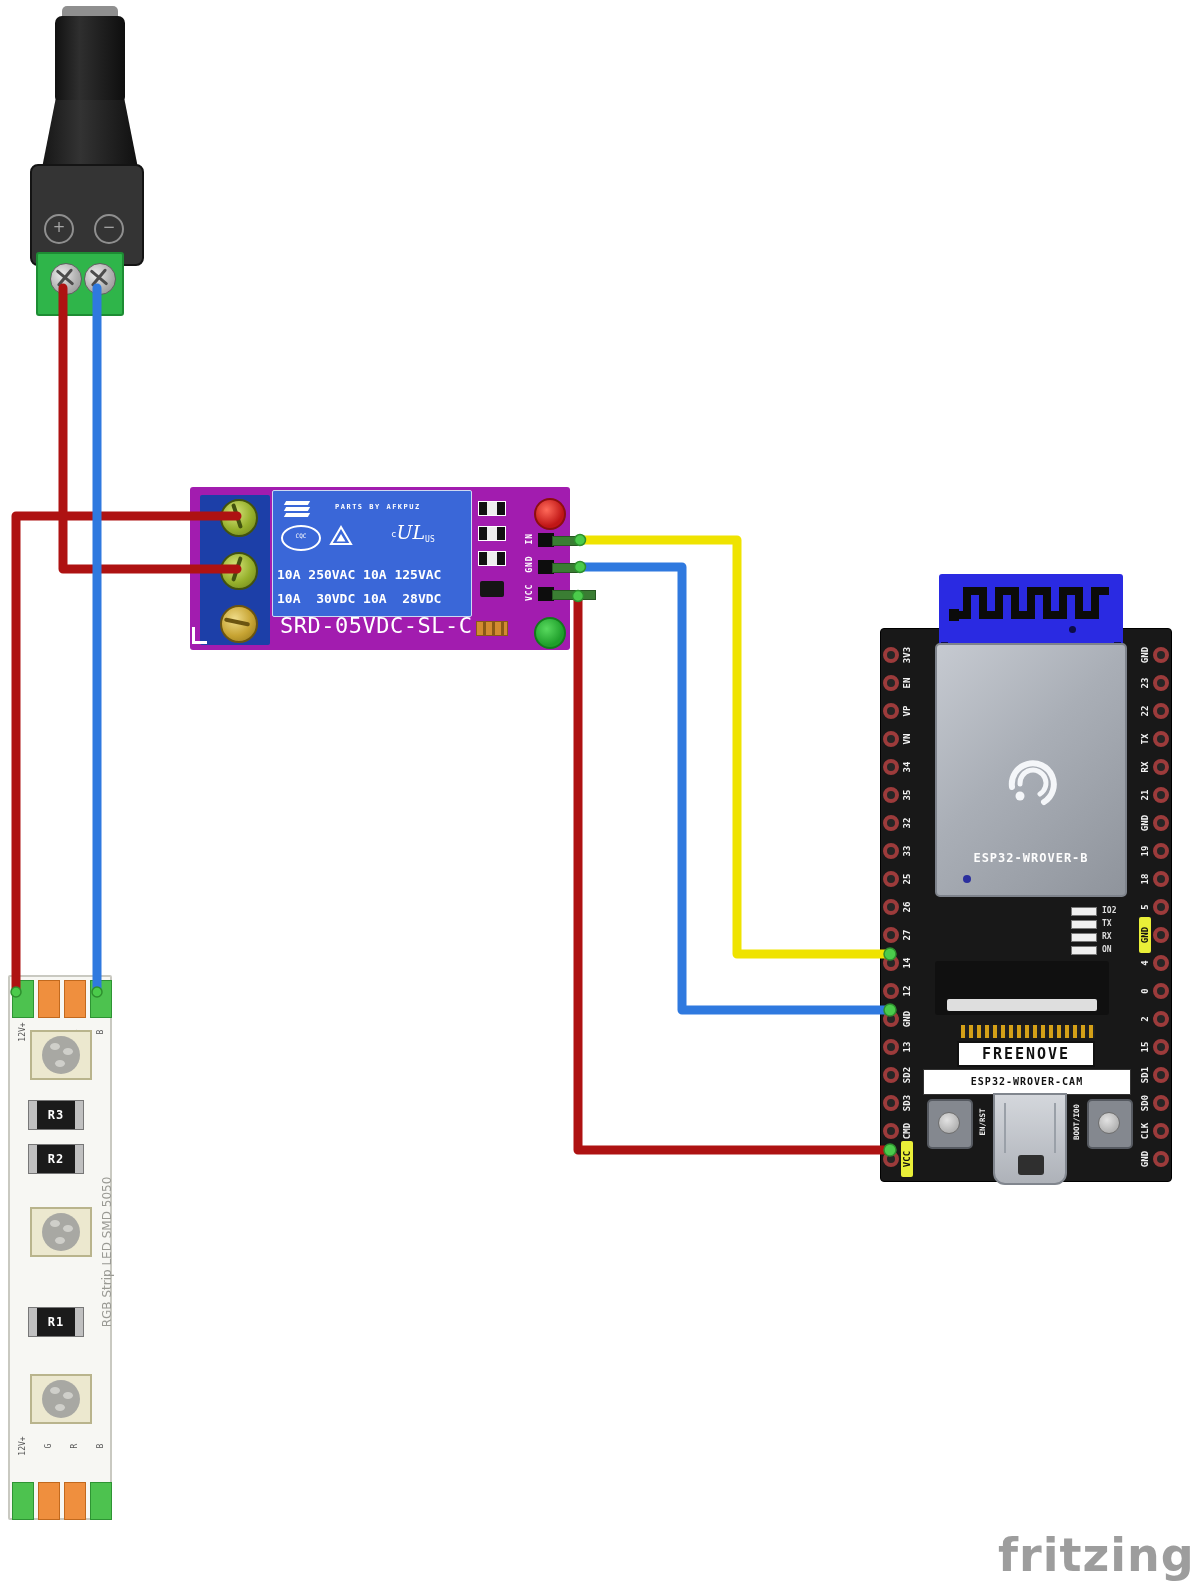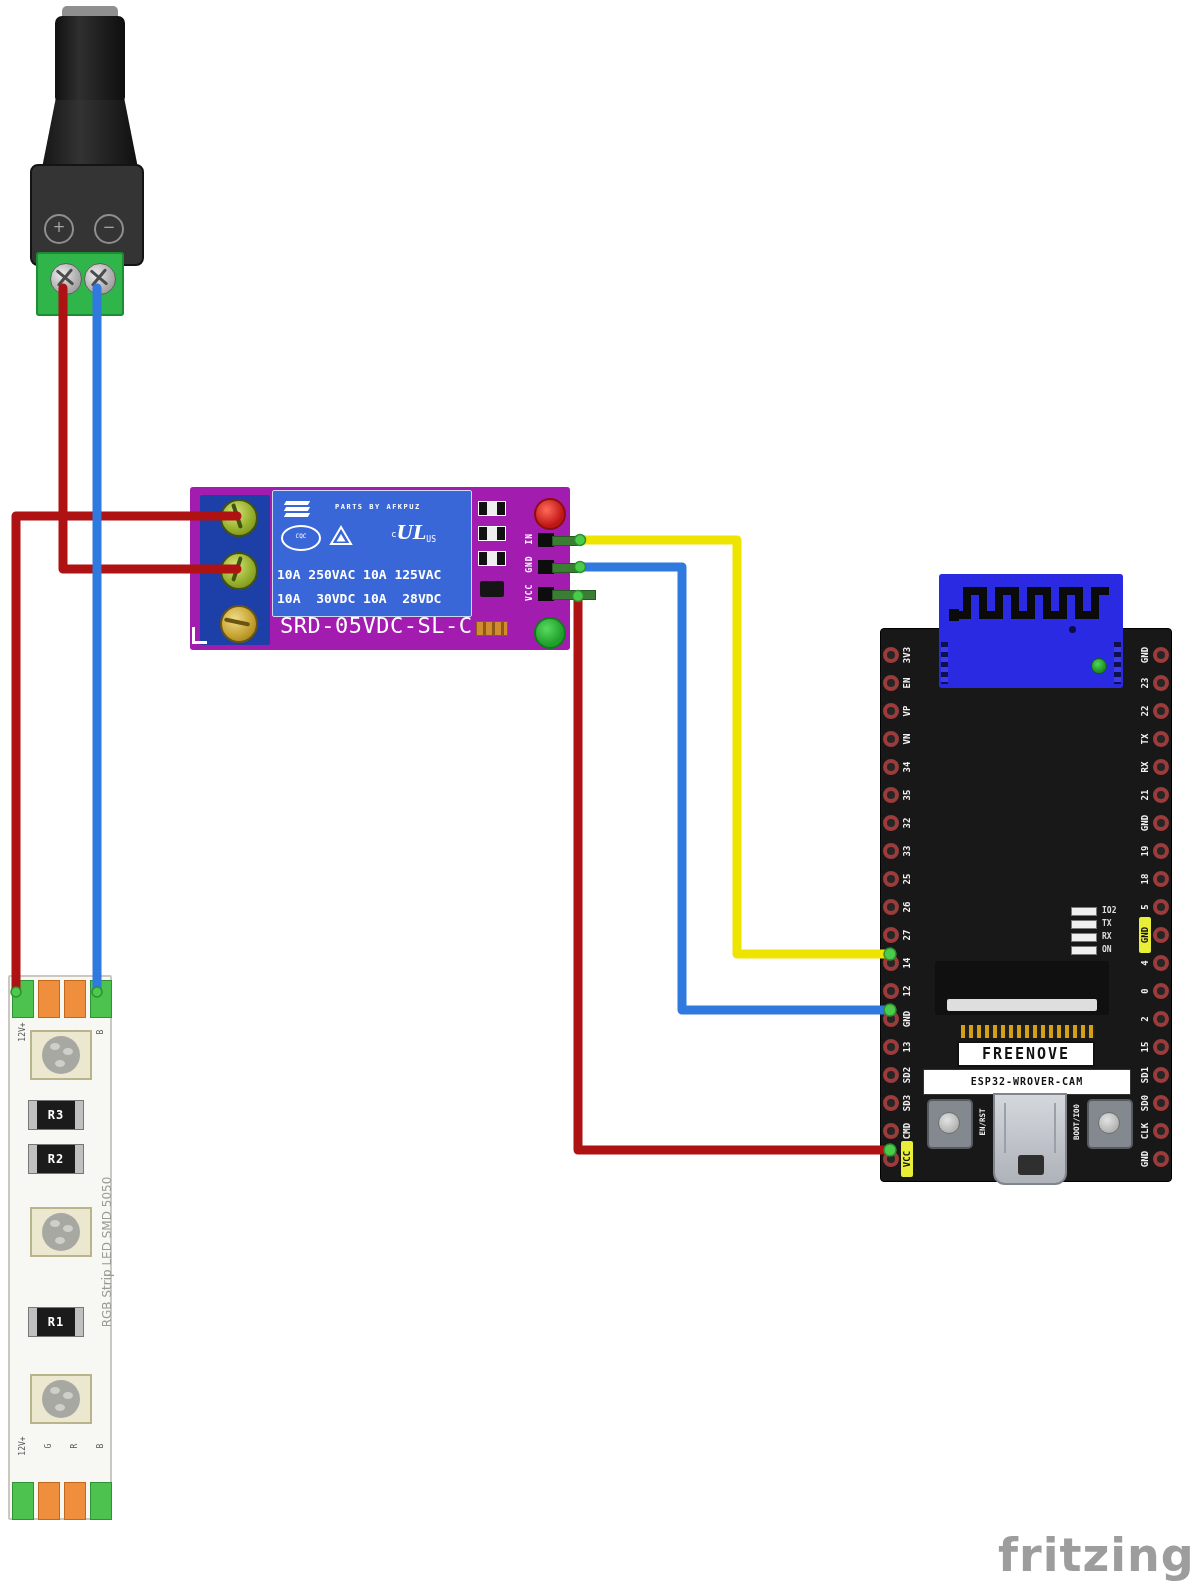--- a/index.html
+++ b/index.html
@@ -30,21 +30,21 @@
   #relay .rscrew.t1{left:20px;top:4px;} #relay .rscrew.t2{left:20px;top:57px;} #relay .rscrew.t3{left:20px;top:110px;}
   #relay .corner-mark{position:absolute;left:2px;top:140px;width:12px;height:14px;border-left:3px solid #fff;border-bottom:3px solid #fff;}
   #relay .rbody{position:absolute;left:82px;top:3px;width:198px;height:125px;background:#3a67d8;border:1px solid #cdd9f2;border-radius:2px;}
   #relay .songle{position:absolute;left:12px;top:8px;}
   #relay .songle i{display:block;width:24px;height:4px;background:#fff;margin:2px 0;transform:skewX(-30deg);}
   #relay .brand{position:absolute;left:62px;top:12px;width:132px;font-size:7px;font-weight:bold;letter-spacing:1.5px;color:#fff;}
   #relay .cqc{position:absolute;left:8px;top:34px;width:36px;height:22px;border:2px solid #fff;border-radius:50%;font-size:6px;line-height:18px;text-align:center;color:#fff;}
   #relay .ccc{position:absolute;left:56px;top:34px;}
   #relay .ul{position:absolute;left:118px;top:30px;display:flex;align-items:flex-start;color:#fff;}
   #relay .ul .ul-c{font-size:9px;margin-top:8px;}
-  #relay .ul .ul-mark{font-size:19px;font-weight:bold;font-style:italic;font-family:"DejaVu Serif",serif;}
+  #relay .ul .ul-mark{font-size:19px;font-weight:normal;font-style:italic;font-family:"DejaVu Serif",serif;}
   #relay .ul .ul-us{font-size:8px;margin-top:14px;}
   #relay .rate{position:absolute;left:4px;width:192px;font-size:13px;font-weight:bold;color:#fff;white-space:pre;}
   #relay .rate.l1{top:76px;} #relay .rate.l2{top:100px;}
   #relay .model{position:absolute;left:90px;top:126px;font-size:22px;color:#fff;letter-spacing:0.5px;}
   #relay .smd{position:absolute;left:288px;width:26px;height:13px;border:1px solid #fff;background:linear-gradient(90deg,#111 0 30%,#eee 30% 70%,#111 70%);}
   #relay .smd.a{top:14px;} #relay .smd.b{top:39px;} #relay .smd.c{top:64px;}
   #relay .transistor{position:absolute;left:290px;top:94px;width:24px;height:16px;background:#151515;border-radius:2px;}
   #relay .orange-comp{position:absolute;left:286px;top:134px;width:30px;height:13px;background:repeating-linear-gradient(90deg,#d28c30 0 6px,#8a5a16 6px 9px);border:1px solid #8a5a16;}
   #relay .hpin{position:absolute;left:348px;width:16px;height:14px;background:#0d0d0d;}
   #relay .hpin.p1{top:46px;} #relay .hpin.p2{top:73px;} #relay .hpin.p3{top:100px;}
@@ -252,20 +252,29 @@
     <div class="antenna">
       <svg width="168" height="44" viewBox="0 0 168 44">
         <rect x="2" y="30" width="10" height="12" fill="#0b0b0b"></rect>
         <path d="M6 36 H20 V12 H36 V36 H52 V12 H68 V36 H84 V12 H100 V36 H116 V12 H132 V36 H148 V12 H162" fill="none" stroke="#0b0b0b" stroke-width="8"></path>
       </svg>
       <div class="cast l"></div>
       <div class="cast r"></div>
       <div class="mod-led"></div>
       <div class="mod-dot"></div>
     </div>
+    <div class="shield">
+      <svg width="64" height="64" viewBox="0 0 64 64">
+        <circle cx="21" cy="45" r="4.5" fill="#f4f6f9"></circle>
+        <path d="M13 36 A21 21 0 1 1 45 51" fill="none" stroke="#f4f6f9" stroke-width="6" stroke-linecap="round"></path>
+        <path d="M21 33 A13 13 0 1 1 41 43" fill="none" stroke="#f4f6f9" stroke-width="5" stroke-linecap="round"></path>
+      </svg>
+      <span class="module-label">ESP32-WROVER-B</span>
+      <div class="shield-dot"></div>
+    </div>
 
     <div class="pin-col left">
 
         <div class="pin-row" data-index="0" style="--i: 0;">
           <span class="hole"></span>
           <span class="pin-label">3V3</span>
         </div>
 
         <div class="pin-row" data-index="1" style="--i: 1;">
           <span class="hole"></span>

